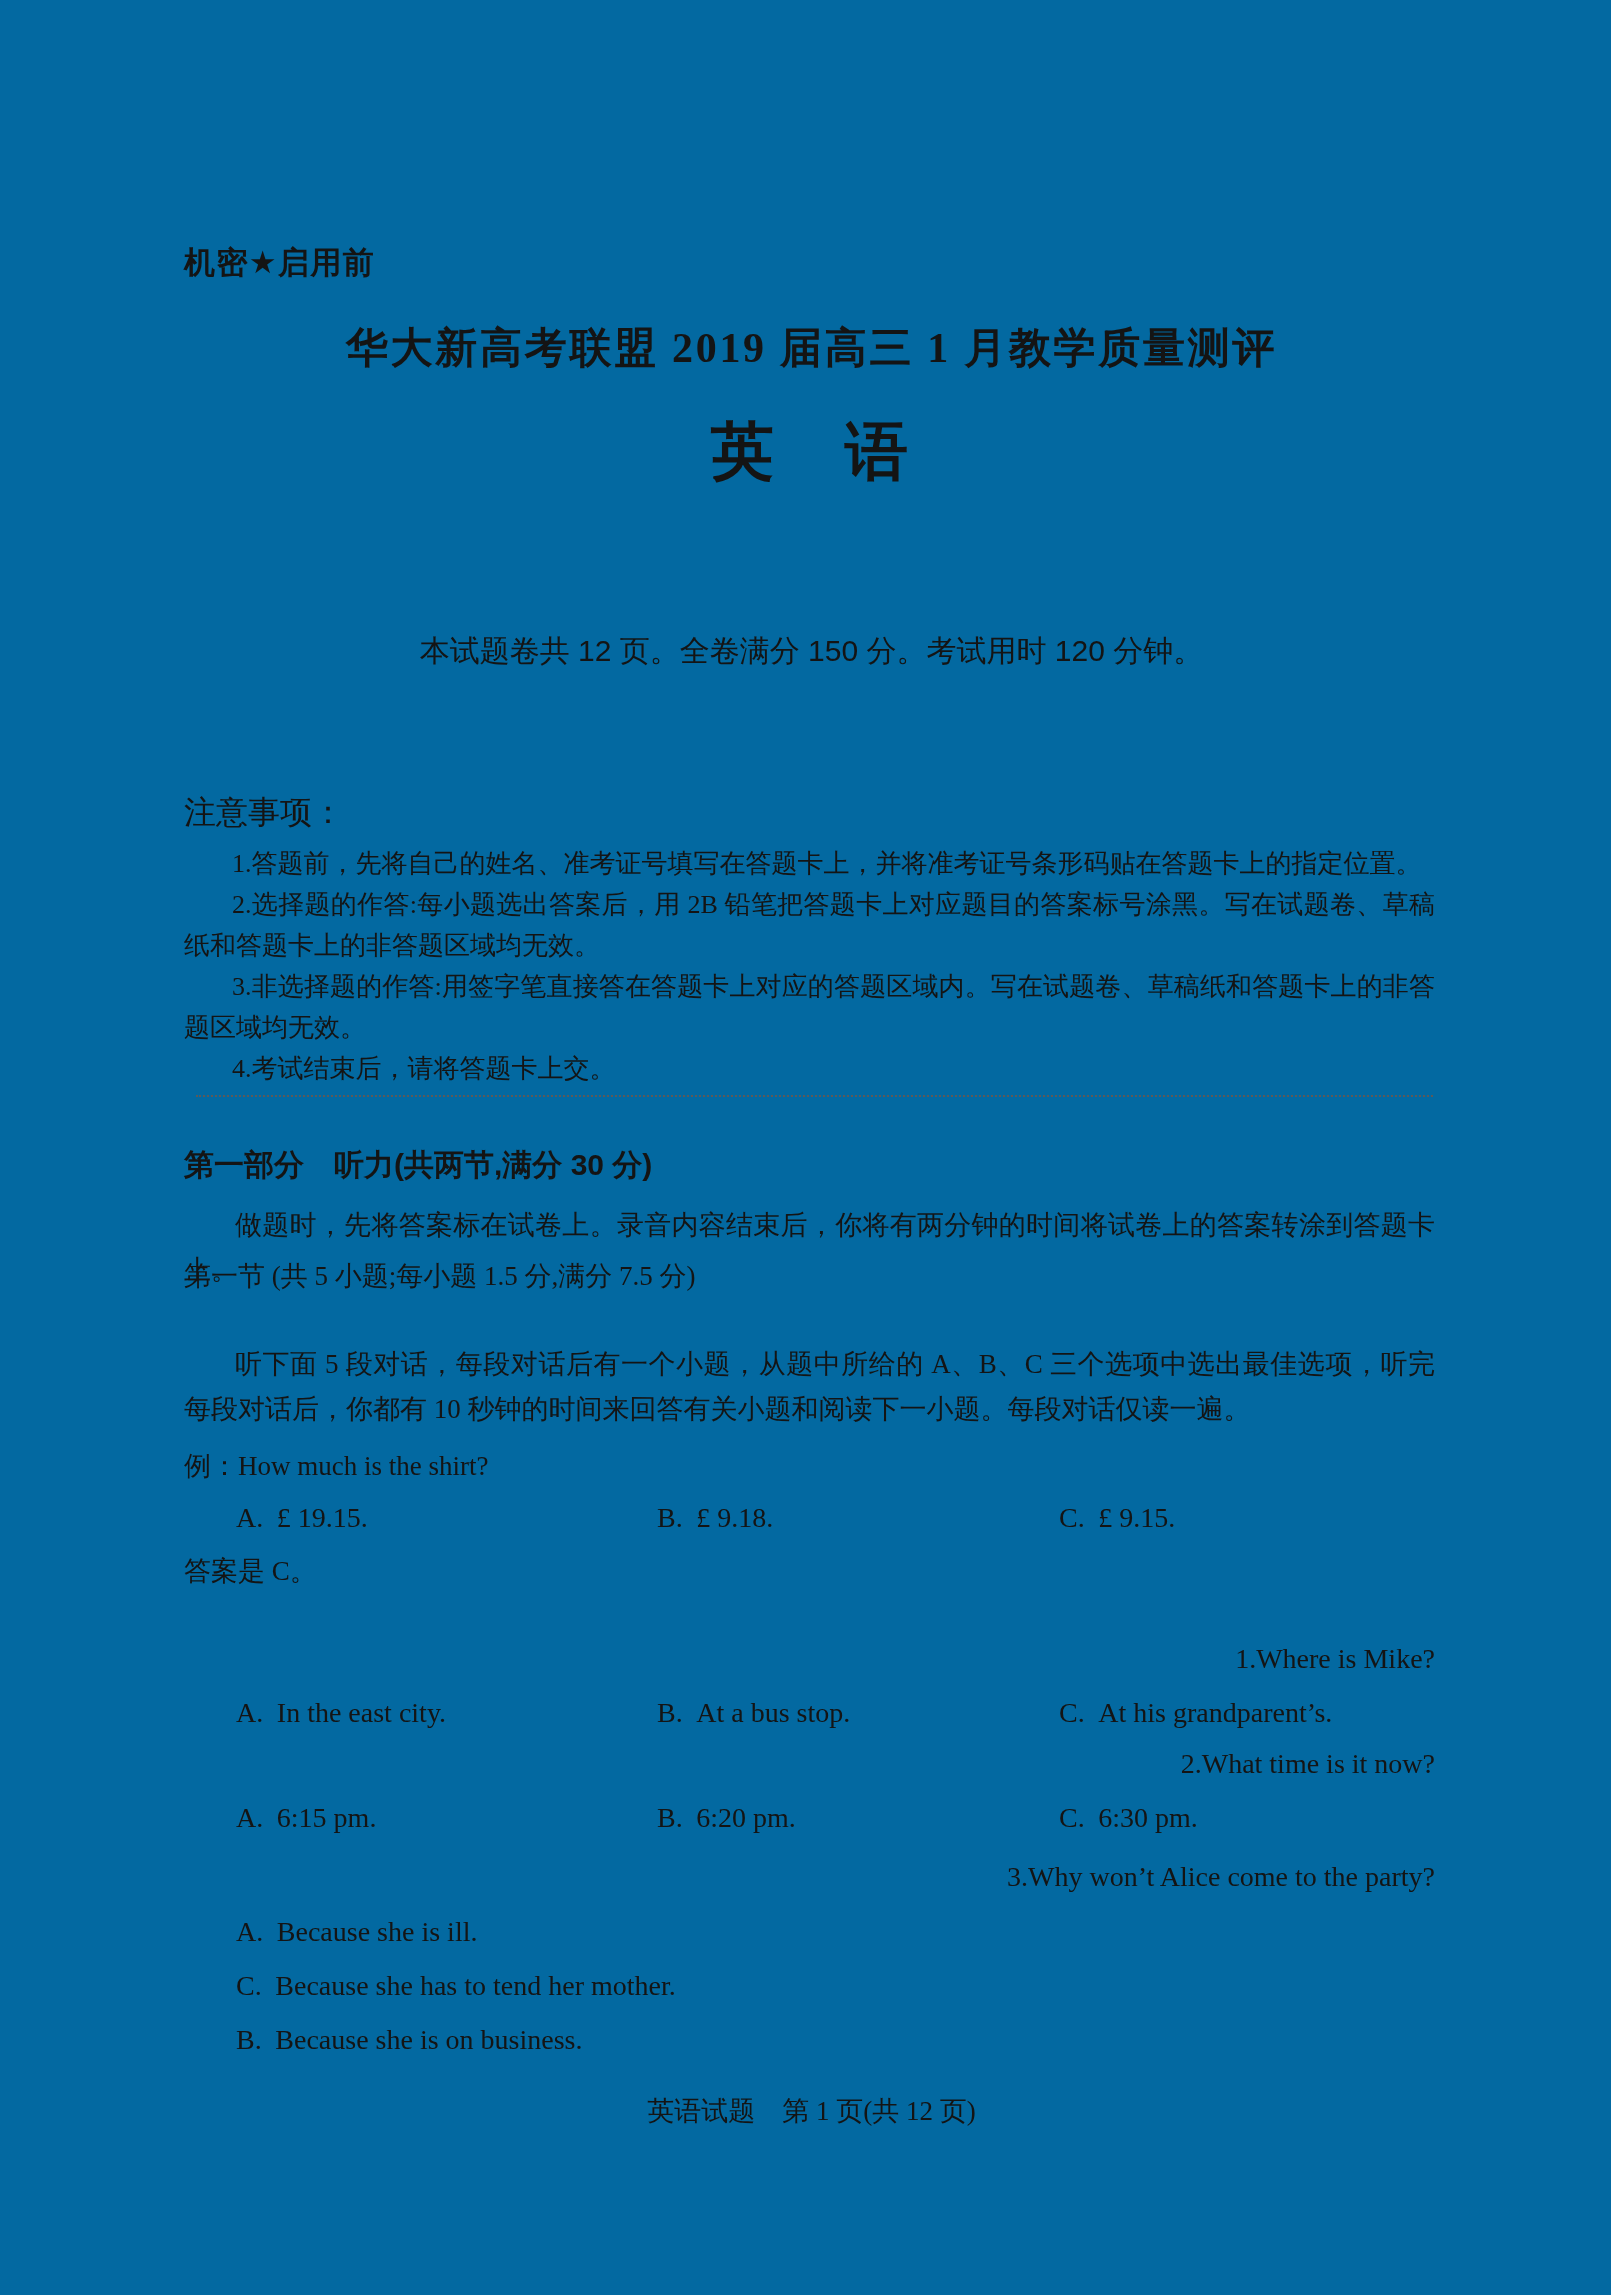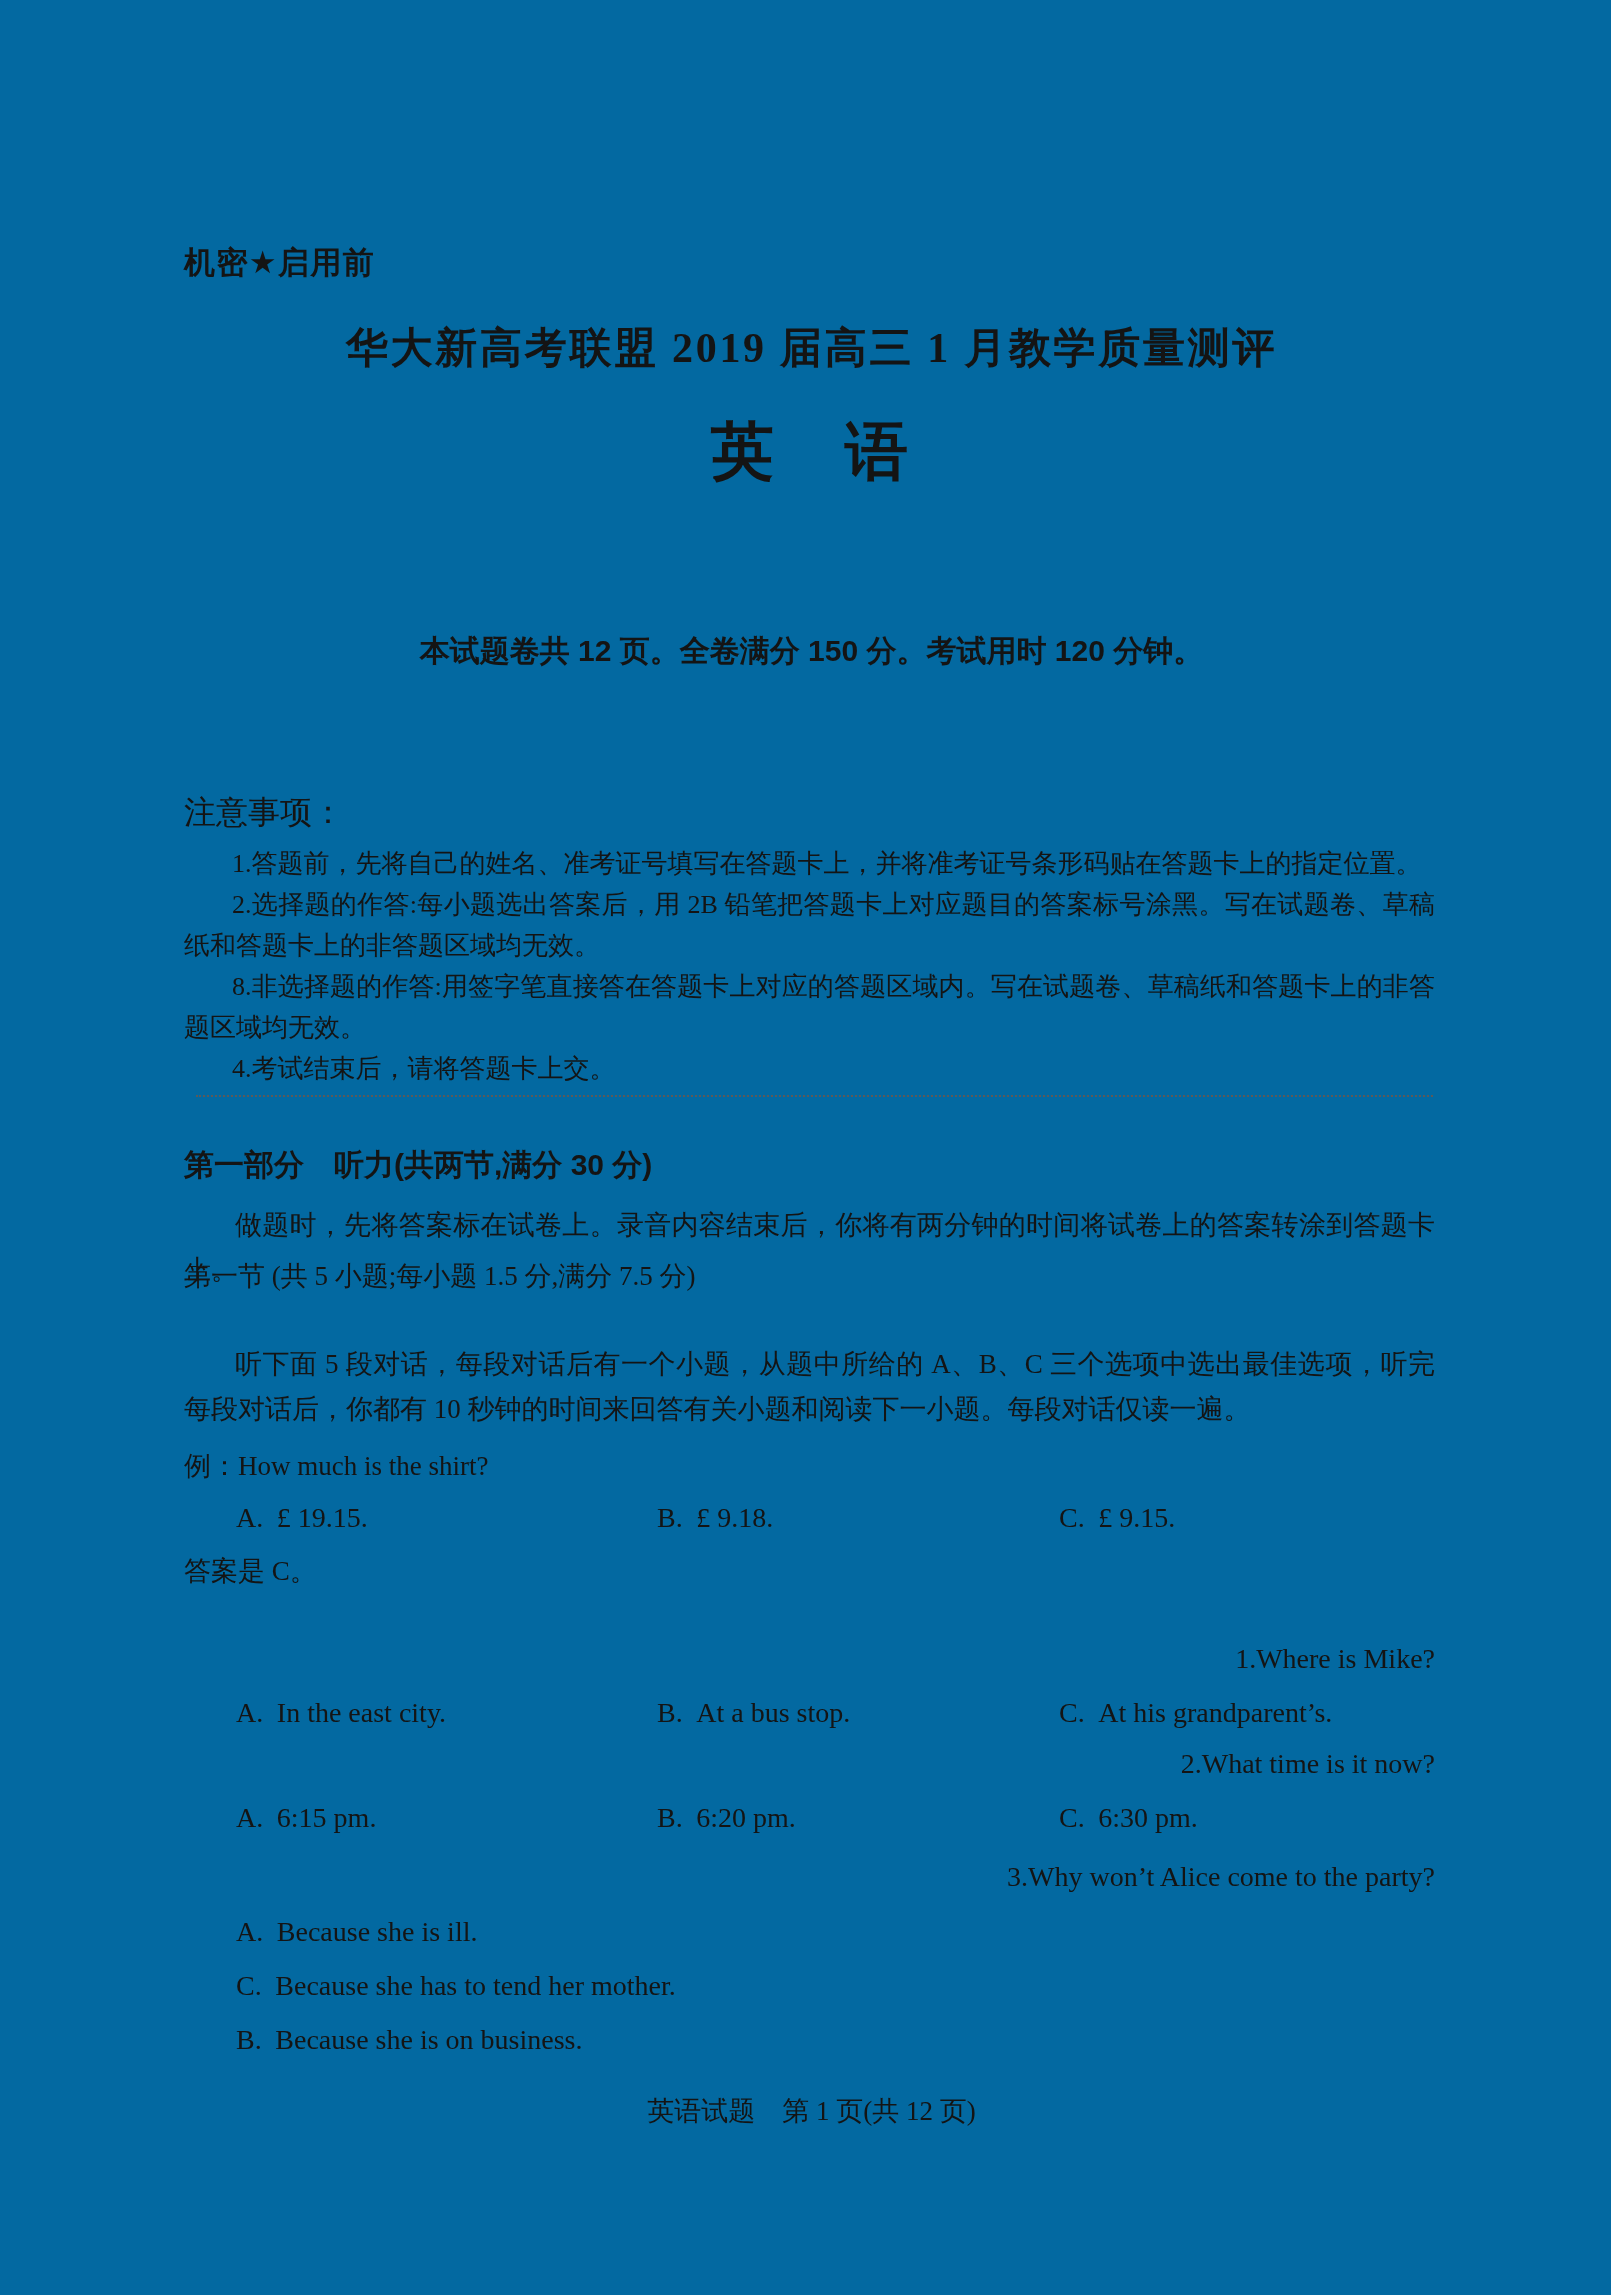--- a/index.html
+++ b/index.html
@@ -26,21 +26,21 @@
     font-weight: 600;
     letter-spacing: 2.7px;
   }
   .subject {
     font-size: 63px;
     font-weight: bold;
     letter-spacing: 4.1px;
   }
   .exam-info {
     font-family: "Liberation Sans", "DejaVu Sans", sans-serif;
-    font-weight: bold;
+    font-weight: normal;
     font-size: 30px;
   }
   .wish {
     font-size: 29px;
     font-style: italic;
     letter-spacing: 2px;
   }
   .notes-title {
     font-family: "Liberation Sans", "DejaVu Sans", sans-serif;
     font-weight: normal;
@@ -105,21 +105,21 @@
   <div class="row centered subject" style="top:409px">英　语</div>
 
   <div class="row centered exam-info" style="top:631px">本试题卷共 12 页。全卷满分 150 分。考试用时 120 分钟。</div>
 
 
   <div class="row" style="top:791px">
     <div class="notes-title">注意事项：</div>
     <div style="height:8.2px"></div>
     <p class="note-para">1.答题前，先将自己的姓名、准考证号填写在答题卡上，并将准考证号条形码贴在答题卡上的指定位置。</p>
     <p class="note-para">2.选择题的作答:每小题选出答案后，用 2B 铅笔把答题卡上对应题目的答案标号涂黑。写在试题卷、草稿纸和答题卡上的非答题区域均无效。</p>
-    <p class="note-para">8.非选择题的作答:用签字笔直接答在答题卡上对应的答题区域内。写在试题卷、草稿纸和答题卡上的非答题区域均无效。</p>
+    <p class="note-para">3.非选择题的作答:用签字笔直接答在答题卡上对应的答题区域内。写在试题卷、草稿纸和答题卡上的非答题区域均无效。</p>
     <p class="note-para">4.考试结束后，请将答题卡上交。</p>
   </div>
 
   <div class="divider" style="top:1095px"></div>
 
   <div class="row part-heading" style="top:1145px">第一部分　听力(共两节,满分 30 分)</div>
 
   <p class="row para indent" style="top:1203px">做题时，先将答案标在试卷上。录音内容结束后，你将有两分钟的时间将试卷上的答案转涂到答题卡上。</p>
 
   <p class="row para" style="top:1254px">第一节 (共 5 小题;每小题 1.5 分,满分 7.5 分)</p>

